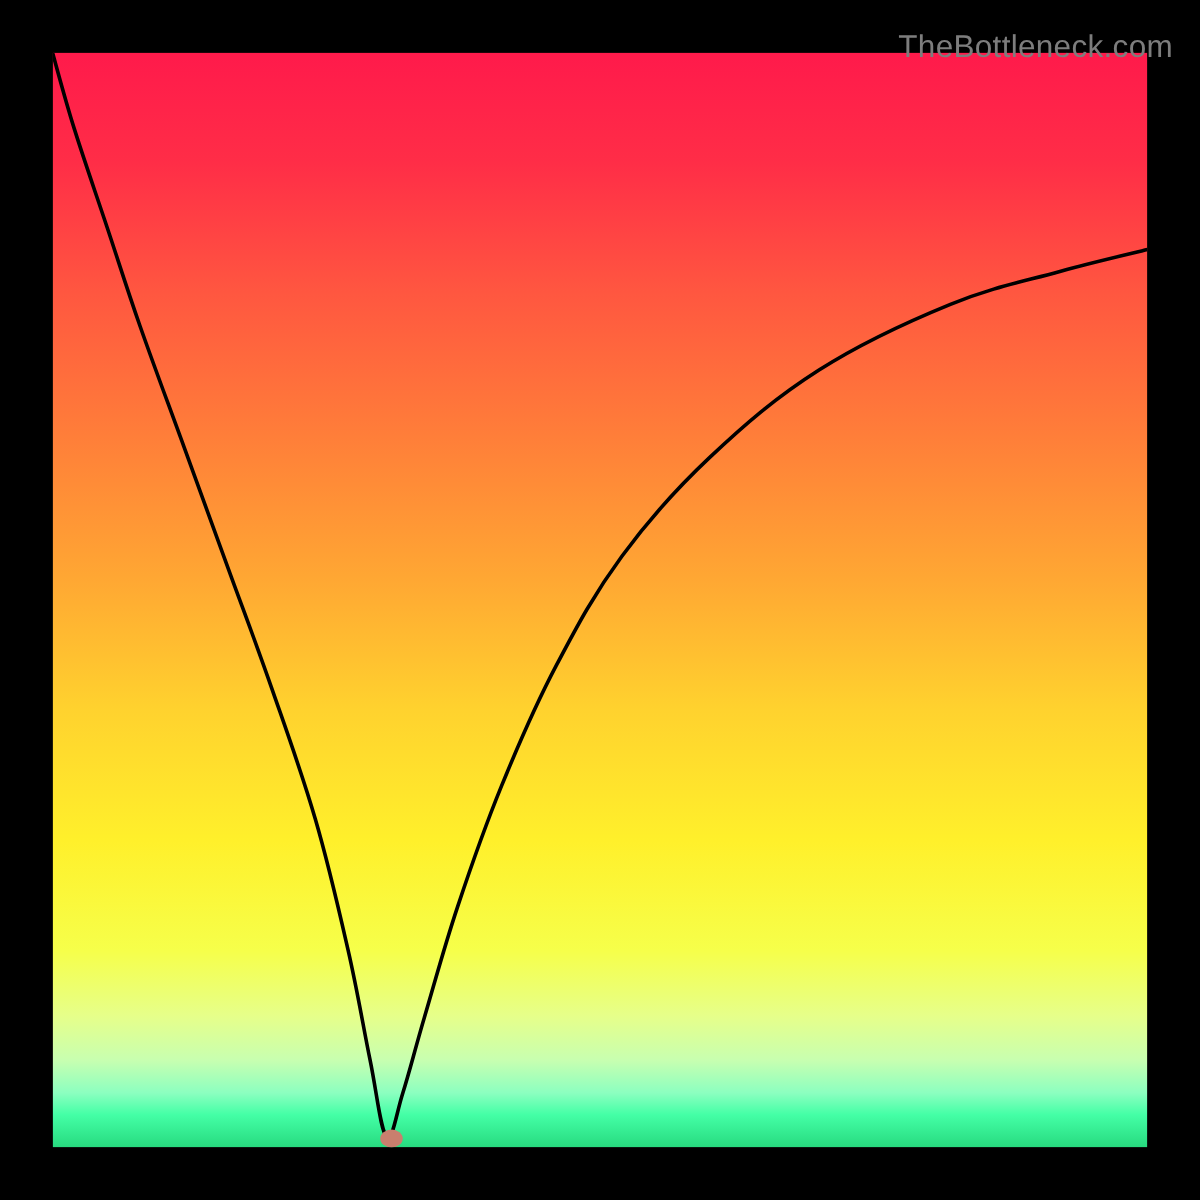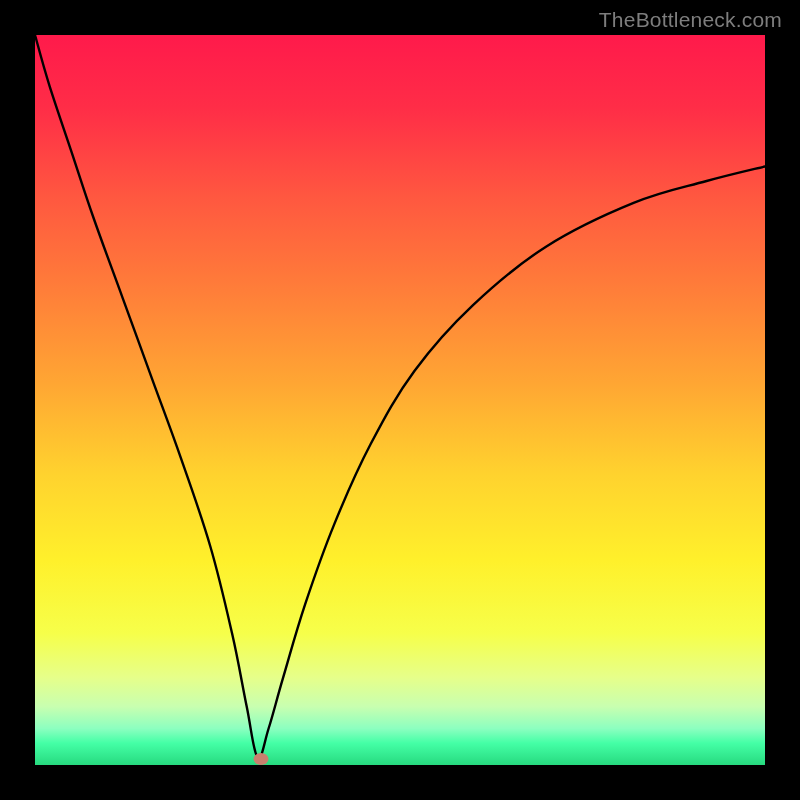--- a/index.html
+++ b/index.html
@@ -24,21 +24,21 @@
     width: 730px;
     height: 730px;
     overflow: hidden;
   }
   .gradient {
     position: absolute;
     inset: 0;
   }
   .watermark {
     position: absolute;
-    top: 8px;
+    top: 20px;
     right: 18px;
     color: #7d7d7d;
     font-size: 21px;
     font-weight: 500;
     letter-spacing: 0.2px;
   }
   svg.curve {
     position: absolute;
     inset: 0;
   }

